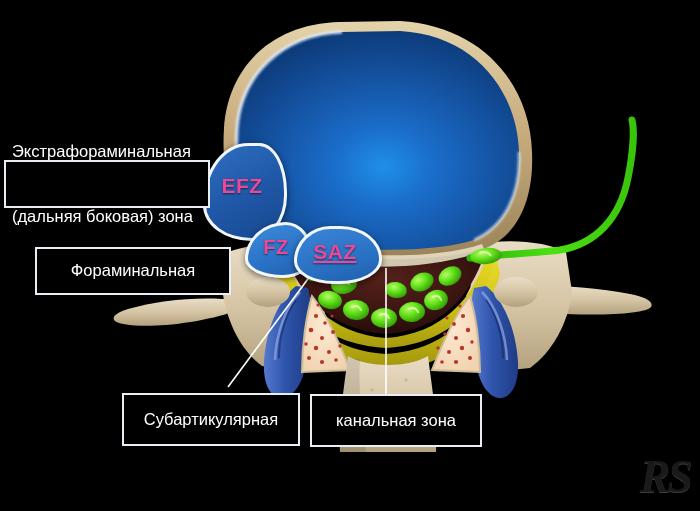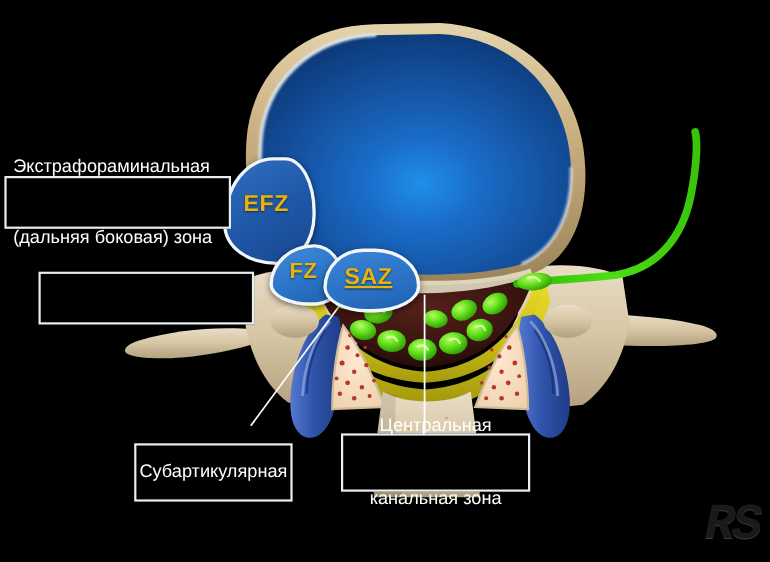--- a/index.html
+++ b/index.html
@@ -14,21 +14,21 @@
     overflow:hidden;
   }
 
   
   #anatomy{position:absolute;left:0;top:0;width:700px;height:511px;}
 
   
   .bubble{
     position:absolute;
     display:flex;align-items:center;justify-content:center;
-    color:#eab308;
+    color:#ec4899;
     font-weight:bold;
     letter-spacing:.5px;
     text-shadow:0 1px 2px rgba(0,0,0,.55);
     pointer-events:auto;
     z-index:40;
   }
   .bubble span{display:block;}
 
   #bubble-efz{left:203px;top:143px;width:78px;height:92px;font-size:21px;}
   #bubble-efz .shape{
@@ -86,27 +86,27 @@
     display:flex;flex-direction:column;
     align-items:center;justify-content:center;
     z-index:50;
     box-sizing:border-box;
     gap:44px;
   }
   .caption .l{display:block;white-space:nowrap;}
 
   #cap-efz{left:4px;top:160px;width:206px;height:48px;text-align:left;align-items:flex-start;padding-left:6px;}
   #cap-fz {left:35px;top:247px;width:196px;height:48px;}
-  #cap-saz{left:122px;top:403px;width:144px;height:53px;}
+  #cap-saz{left:122px;top:393px;width:178px;height:53px;}
   #cap-ccz{left:310px;top:394px;width:172px;height:53px;}
 
   
   #watermark{
     position:absolute;right:10px;bottom:8px;
-    font-family:Liberation Mono, monospace;
+    font-family:Liberation Serif, serif;
     font-style:italic;font-weight:bold;
     font-size:46px;
     color:#1a1a1a;
     text-shadow:0 1px 0 #3c3c3c, 0 -1px 0 #000;
     letter-spacing:-3px;
     z-index:60;
     user-select:none;
   }
 </style>
 </head>
@@ -318,26 +318,26 @@
     <span class="txt">SAZ</span>
   </div>
 
 
   <div class="caption" id="cap-efz">
     <span class="l">Экстрафораминальная</span>
     <span class="l">(дальняя боковая) зона</span>
   </div>
 
   <div class="caption" id="cap-fz">
+    <span class="l">Фораминальная</span>
   </div>
 
   <div class="caption" id="cap-saz">
     <span class="l">Субартикулярная</span>
   </div>
 
   <div class="caption" id="cap-ccz">
-    <span class="l">Центральная</span>
     <span class="l">канальная зона</span>
   </div>
 
   <div id="watermark">RS</div>
 
 </div>
 
 </body></html>

